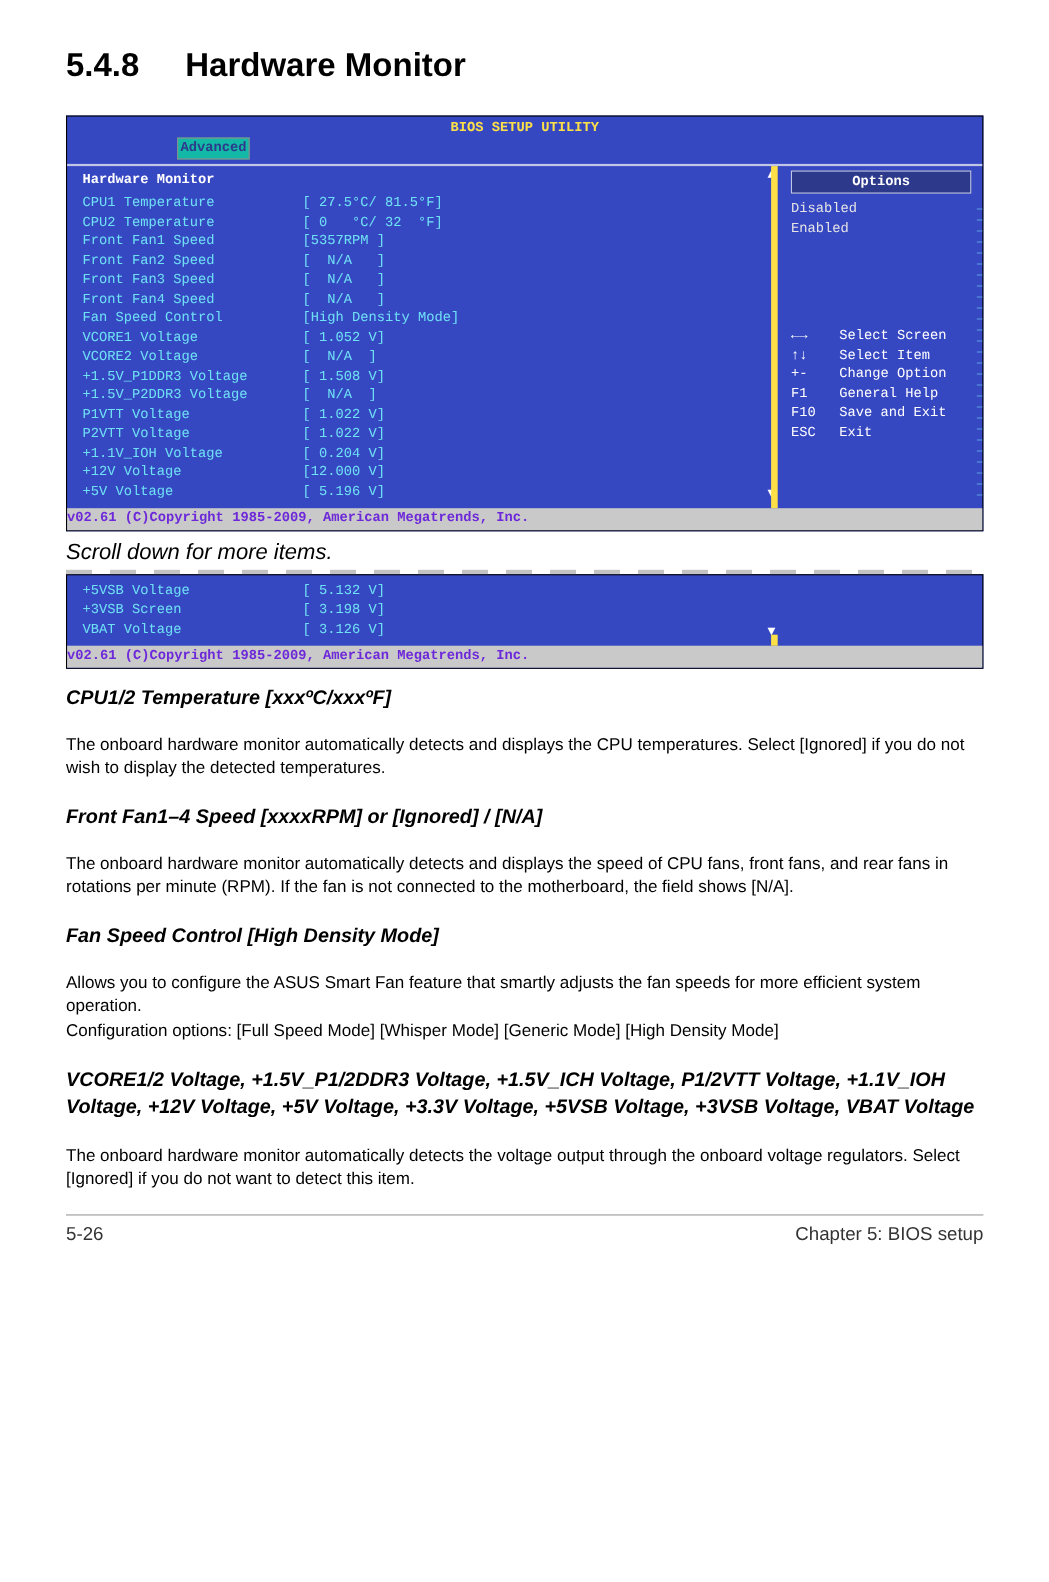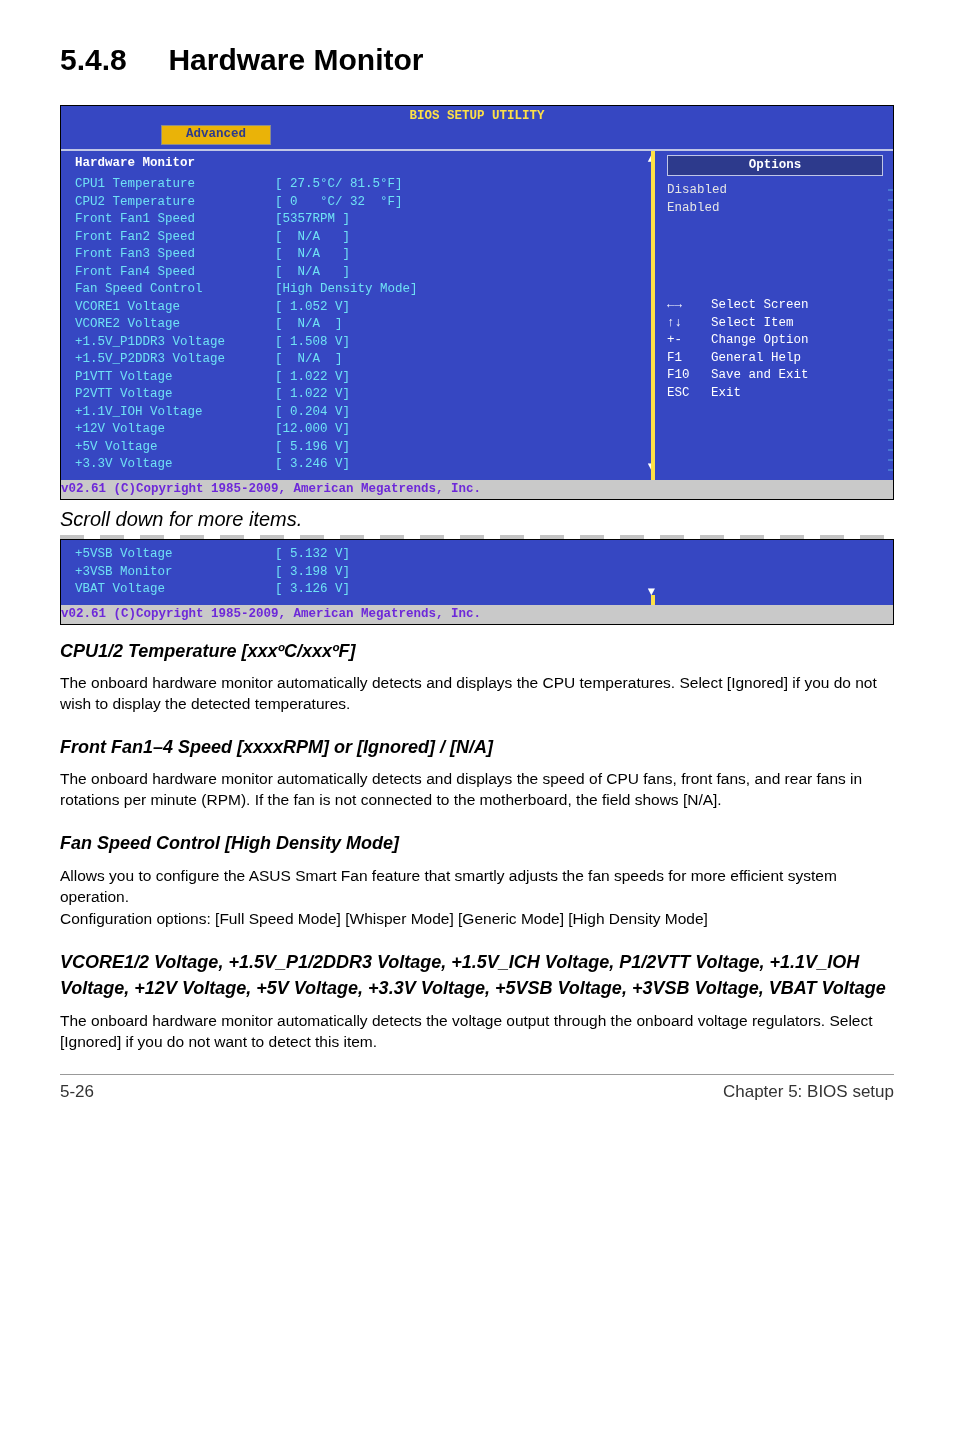--- a/index.html
+++ b/index.html
@@ -30,40 +30,40 @@
     text-align: center;
     color: #fde047;
     font-weight: bold;
     padding: 2px 0 0 0;
   }
   .tab-row {
     padding: 0 0 4px 0;
   }
   .tab {
     display: inline-block;
-    background: #eab308;
+    background: #14b8a6;
     color: #2d3a8c;
-    padding: 0 24px;
+    padding: 0 2px;
     margin-left: 100px;
     font-weight: bold;
     border: 1px solid #8c8c8c;
   }
   .bios-body {
     display: flex;
     border-top: 2px solid #c0c6e6;
     padding: 0;
   }
   .bios-left {
     flex: 1;
     padding: 4px 10px 6px 14px;
     position: relative;
   }
   .bios-right {
-    width: 242px;
-    border-left: 4px solid #fde047;
+    width: 192px;
+    border-left: 6px solid #fde047;
     padding: 4px 10px 6px 12px;
     position: relative;
   }
   .bios-section-title {
     color: #fff;
     font-weight: bold;
     margin-bottom: 4px;
   }
   .data-line { display: flex; }
   .data-label {
@@ -112,21 +112,21 @@
     opacity: .3;
   }
   .bios-footer {
     background: #c9c9c9;
     color: #6d28d9;
     font-weight: bold;
     padding: 1px 0;
   }
   .body-text {
     font-size: 15.5px;
-    margin: 10px 0 20px 0;
+    margin: 22px 0 20px 0;
   }
   h2.bodyhead {
     font-size: 18px;
     font-weight: bold;
     margin-top: 14px;
     margin-bottom: 6px;
     font-style: italic;
   }
   .scroll-note {
     font-size: 20px;
@@ -224,24 +224,20 @@
             <span class="data-value">[ 0.204 V]</span>
           </div>
           <div class="data-line">
             <span class="data-label">+12V Voltage</span>
             <span class="data-value">[12.000 V]</span>
           </div>
           <div class="data-line">
             <span class="data-label">+5V Voltage</span>
             <span class="data-value">[ 5.196 V]</span>
           </div>
-          <div class="data-line">
-            <span class="data-label">+3.3V Voltage</span>
-            <span class="data-value">[ 3.246 V]</span>
-          </div>
         </div>
       <span class="arrow arrows-bottom">▼</span>
     </div>
     <div class="bios-right">
       <div class="options-header">Options</div>
       <div id="bios1-options">
           <div class="opt-line">Disabled</div>
           <div class="opt-line">Enabled</div>
         </div>
       <div class="help-block" id="bios1-help">
@@ -281,21 +277,21 @@
 
 <div class="bios">
   <div class="bios-body" style="border-top:none;align-items:flex-end;">
     <div class="bios-left" style="padding-top:6px;">
       <div id="bios2-lines">
           <div class="data-line">
             <span class="data-label">+5VSB Voltage</span>
             <span class="data-value">[ 5.132 V]</span>
           </div>
           <div class="data-line">
-            <span class="data-label">+3VSB Monitor</span>
+            <span class="data-label">+3VSB Screen</span>
             <span class="data-value">[ 3.198 V]</span>
           </div>
           <div class="data-line">
             <span class="data-label">VBAT Voltage</span>
             <span class="data-value">[ 3.126 V]</span>
           </div>
         </div>
       <span class="arrow arrows-bottom">▼</span>
     </div>
     <div class="bios-right">

